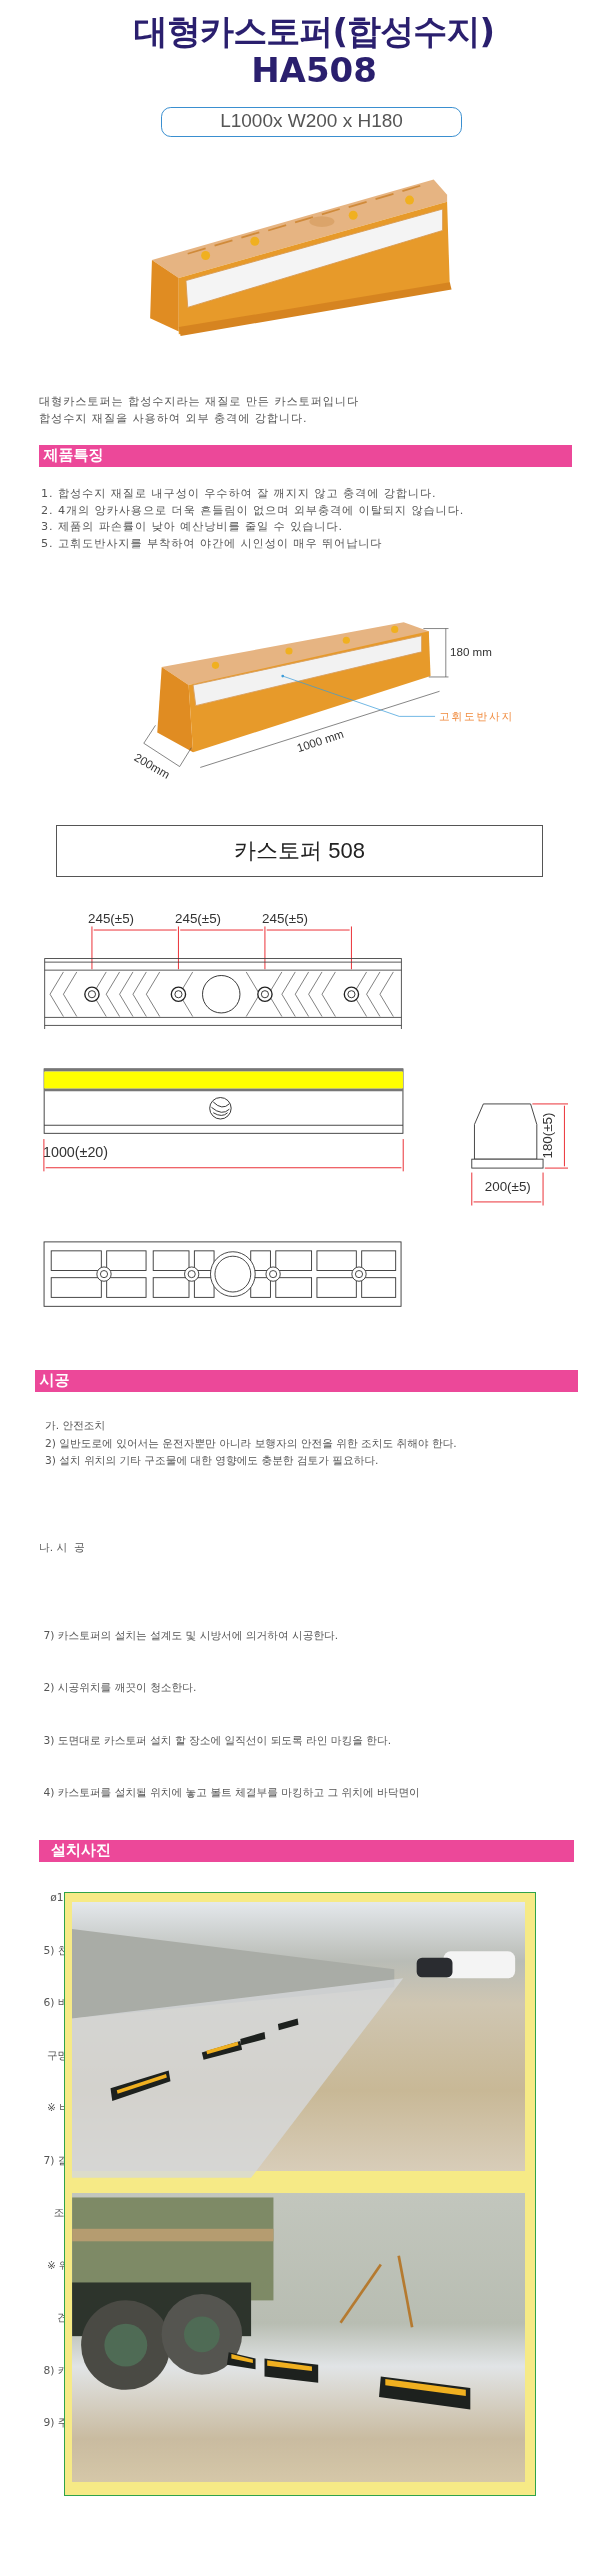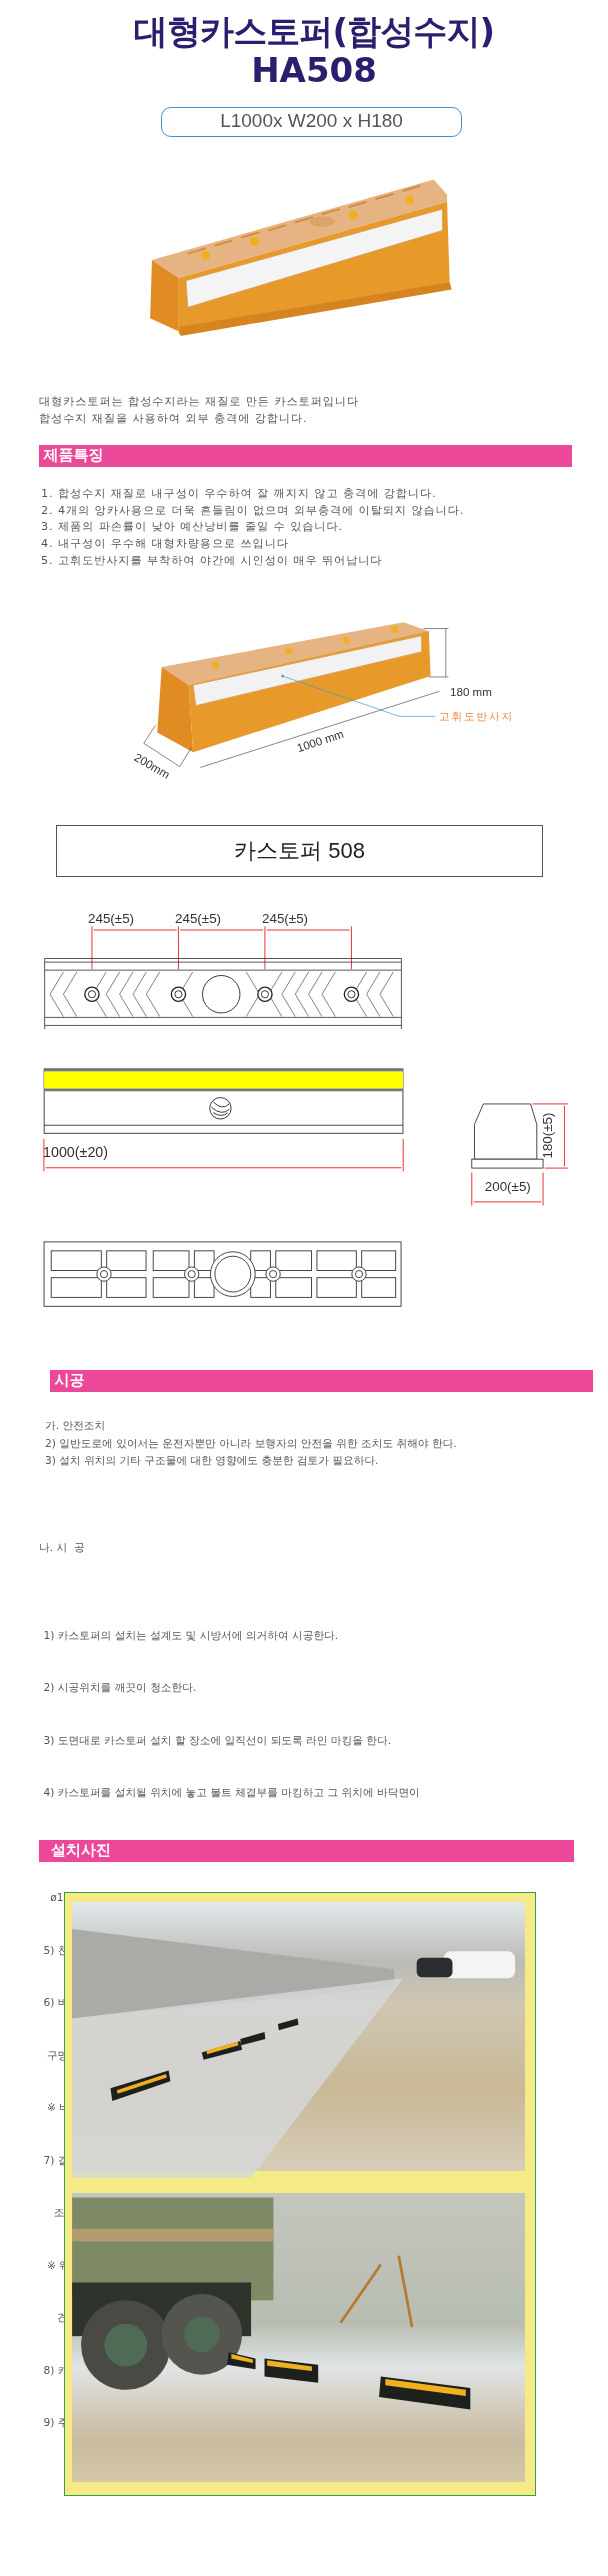--- a/index.html
+++ b/index.html
@@ -56,21 +56,20 @@
 <div class="abs body-txt" style="left:39px;top:383px;">
   <div>대형카스토퍼는 합성수지라는 재질로 만든 카스토퍼입니다</div>
   <div>합성수지 재질을 사용하여 외부 충격에 강합니다.</div>
 </div>
 
 <div class="abs secbar" style="left:39px;top:445px;width:533px;">제품특징</div>
 <div class="abs body-txt" style="left:41px;top:476px;line-height:16.7px;">
   <div>1. 합성수지 재질로 내구성이 우수하여 잘 깨지지 않고 충격에 강합니다.</div>
   <div>2. 4개의 앙카사용으로 더욱 흔들림이 없으며 외부충격에 이탈되지 않습니다.</div>
   <div>3. 제품의 파손률이 낮아 예산낭비를 줄일 수 있습니다.</div>
-  <div>4. 내구성이 우수해 대형차량용으로 쓰입니다</div>
   <div>5. 고휘도반사지를 부착하여 야간에 시인성이 매우 뛰어납니다</div>
 </div>
 
 <div class="abs" style="left:90px;top:573px;width:484px;height:233px;">
   <svg width="484" height="233" viewBox="0 0 540 260" style="position:absolute;left:0;top:0;">
     <polygon points="80,105 350,55 378,65 378,75 110,125" fill="#e6b482"></polygon>
     <polygon points="80,105 110,125 115,200 75,178" fill="#e08c22"></polygon>
     <polygon points="110,125 378,65 380,115 115,200" fill="#e79a2a"></polygon>
     <polygon points="115,125 370,70 370,88 118,148" fill="#f2f2f2" stroke="#d9a060"></polygon>
     <circle cx="140" cy="103" r="4" fill="#f0b020"></circle>
@@ -82,21 +81,21 @@
         <line x1="378" y1="116" x2="400" y2="116"></line>
       <line x1="397" y1="62" x2="397" y2="116"></line>
       <line x1="123" y1="217" x2="390" y2="132"></line>
       <line x1="73" y1="170" x2="60" y2="190"></line>
         <line x1="60" y1="190" x2="100" y2="216"></line>
         <line x1="100" y1="216" x2="113" y2="195"></line>
     </g>
     <polyline points="215,115 345,160 385,160" stroke="#3a9bd9" stroke-width="0.8" fill="none"></polyline>
     <circle cx="215" cy="115" r="1.5" fill="#3a9bd9"></circle>
   </svg>
-  <div class="abs dimlbl" style="left:360px;top:72px;font-size:11.6px;margin-top:40px;">180 mm</div>
+  <div class="abs dimlbl" style="left:360px;top:72px;font-size:11.6px;">180 mm</div>
   <div class="abs" style="left:349px;top:137px;font-size:10.7px;color:#f08a3c;letter-spacing:1.8px;">고휘도반사지</div>
   <div class="abs dimlbl" style="left:206px;top:161px;font-size:11.6px;transform:rotate(-18deg);">1000 mm</div>
   <div class="abs dimlbl" style="left:43px;top:186px;font-size:11.6px;transform:rotate(30deg);">200mm</div>
 </div>
 
 <div class="abs box508">카스토퍼 508</div>
 
 <div class="abs dimlbl" style="left:88px;top:911px;">245(±5)</div>
 <div class="abs dimlbl" style="left:175px;top:911px;">245(±5)</div>
 <div class="abs dimlbl" style="left:262px;top:911px;">245(±5)</div>
@@ -220,30 +219,30 @@
       <circle cx="212" cy="37" r="25" fill="#fff"></circle>
         <circle cx="212" cy="37" r="20"></circle>
       <circle cx="257" cy="37" r="8" fill="#fff"></circle>
         <circle cx="257" cy="37" r="4"></circle>
       <circle cx="353" cy="37" r="8" fill="#fff"></circle>
         <circle cx="353" cy="37" r="4"></circle>
     </g>
   </svg>
 </div>
 
-<div class="abs secbar" style="left:50px;top:1370px;width:543px;">시공</div>
+<div class="abs secbar" style="left:35px;top:1370px;width:543px;">시공</div>
 <div class="abs inst" style="left:45px;top:1417px;">
   <div>가. 안전조치</div>
   <div>2) 일반도로에 있어서는 운전자뿐만 아니라 보행자의 안전을 위한 조치도 취해야 한다.</div>
   <div>3) 설치 위치의 기타 구조물에 대한 영향에도 충분한 검토가 필요하다.</div>
 </div>
 <div class="abs inst" style="left:39px;top:1504px;white-space:pre;">
   <div>나. 시  공</div>
   <div style="padding-left:4.5px;">
-    <div>1) 카스토퍼의 설치는 설계도 및 시방서에 의거하여 시공한다.</div>
+    <div>7) 카스토퍼의 설치는 설계도 및 시방서에 의거하여 시공한다.</div>
     <div>2) 시공위치를 깨끗이 청소한다.</div>
     <div>3) 도면대로 카스토퍼 설치 할 장소에 일직선이 되도록 라인 마킹을 한다.</div>
     <div>4) 카스토퍼를 설치될 위치에 놓고 볼트 체결부를 마킹하고 그 위치에 바닥면이</div>
     <div>   콘크리트일 경우  ø12드릴로 약 50~60mm 깊이로 바닥면이 아스콘일 경우</div>
     <div>  ø17드릴로 약 130~150mm깊이로 천공한다.</div>
     <div>5) 천공 후 빗자루 또는 송풍기로 드릴 작업시 발생한 이물을 제거한다.</div>
     <div>6) 바닥면이 아스콘일 경우 천공된 구멍에 칼블럭을 삽입하고, 카스토퍼와</div>
     <div> 구멍을 맞춘 후 쐐기앙카(스크류볼트)를 넣고 결합한다.</div>
     <div> ※ 바닥면이 콘크리트일 경우 카스토퍼와 구멍을 맞춘 후 웨지앙카를 넣고 결합한다.</div>
     <div>7) 결합 후 전기임펙에 19mm 복스를 끼우고 시계방향으로 회전시켜 볼트를 견고하게</div>

